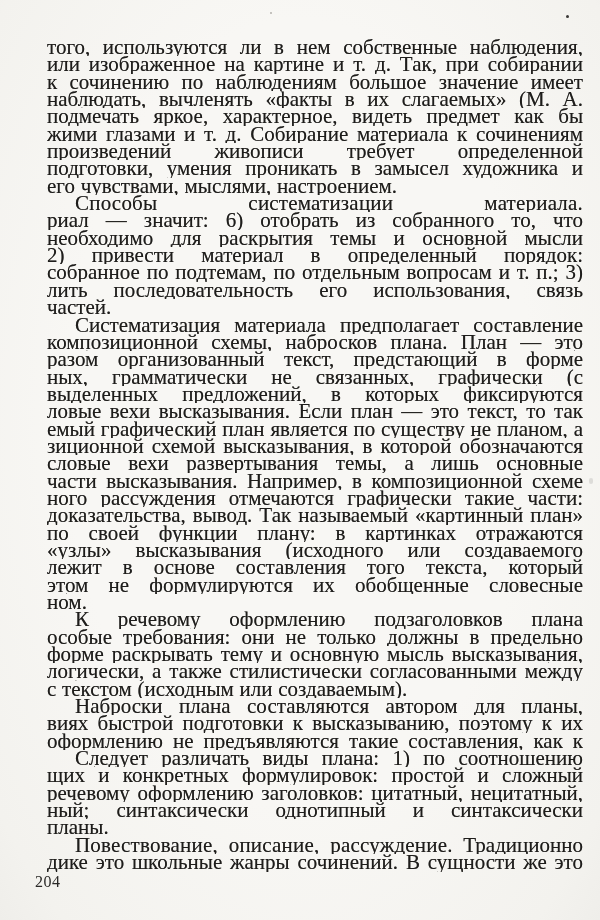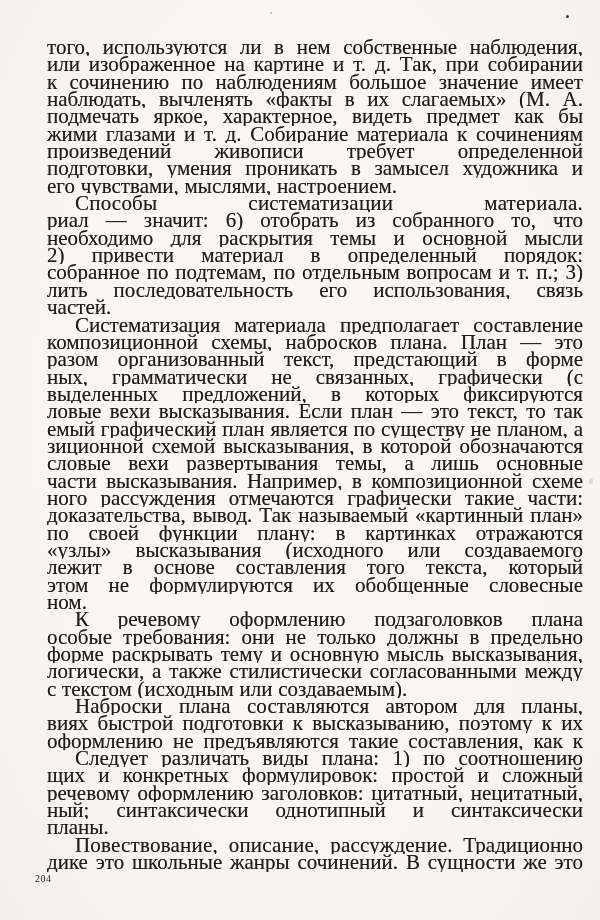--- a/index.html
+++ b/index.html
@@ -43,21 +43,21 @@
     padding-left: 28px;
   }
   .lead-bold {
     font-weight: normal;
     letter-spacing: 0.2px;
   }
   .page-number {
     position: absolute;
     left: 35px;
     top: 873px;
-    font-size: 10px;
+    font-size: 16px;
     letter-spacing: 0.5px;
     color: #2a2927;
   }
   .speck {
     position: absolute;
     background: #6f6d68;
     border-radius: 50%;
   }
   .speck.s1 { left: 566px; top: 15px; width: 3px; height: 3px; background:#3a3936; }
   .speck.s2 { left: 270px; top: 12px; width: 2px; height: 2px; opacity: .5; }

